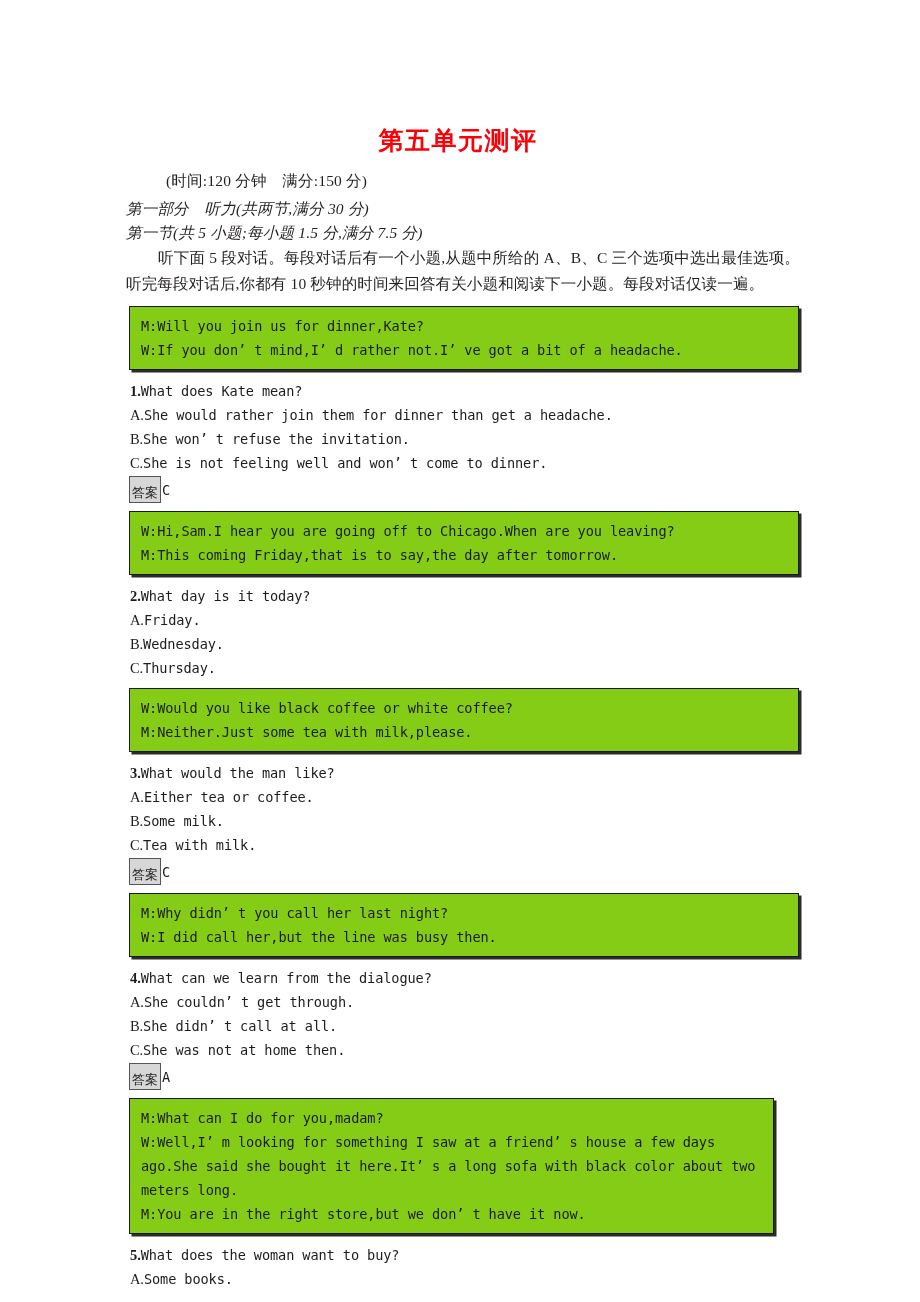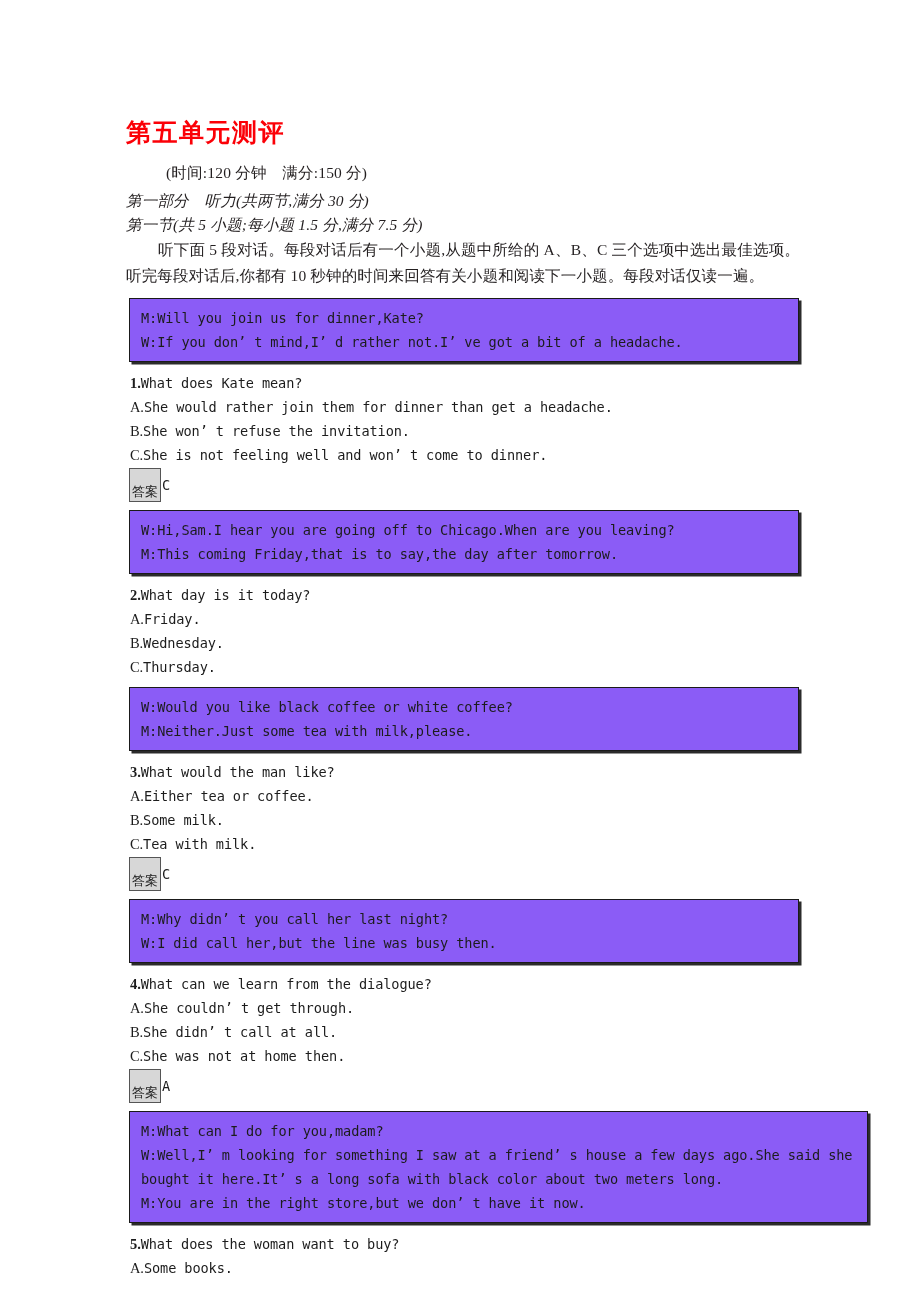--- a/index.html
+++ b/index.html
@@ -18,28 +18,28 @@
   .page {
     position: relative;
     width: 920px;
     height: 1302px;
     box-sizing: border-box;
     padding: 118px 120px 0 126px;
   }
 
   
   .doc-title {
-    text-align: left;
+    text-align: center;
     color: #fb0007;
     font-family: "DejaVu Sans", "Liberation Sans", sans-serif;
     font-weight: bold;
     font-size: 25px;
     letter-spacing: 1.5px;
     line-height: 30px;
-    margin: 0 0 14px 0;
+    margin: 8px 0 14px 0;
     padding-right: 10px;
   }
 
   .exam-meta {
     text-align: left;
     font-size: 15.5px;
     line-height: 22px;
     margin: 0 0 5px 0;
     padding-left: 40px;
     letter-spacing: 0.2px;
@@ -63,24 +63,24 @@
   }
 
   
   .dialogue-box {
     border: 1px solid #1a1a1a;
     box-shadow: 2.5px 2.5px 0 0 #2b2b2b;
     box-sizing: border-box;
     padding: 7px 9px 7px 11px;
     margin: 8px 0 9px 3px;
     width: 670px;
-    background: #8b5cf6;
+    background: #84cc16;
   }
   .dialogue-box.wide {
-    width: 739px;
+    width: 645px;
   }
   .dialogue-line {
     font-family: "DejaVu Sans Mono", "Liberation Mono", monospace;
     font-size: 13.6px;
     line-height: 24px;
     white-space: nowrap;
     letter-spacing: -0.1px;
     color: #1c1c1c;
   }
   .dialogue-line.wrap {
@@ -123,21 +123,21 @@
     line-height: 20px;
     white-space: nowrap;
   }
   .answer-badge {
     display: inline-block;
     background: #d7d7d7;
     border: 1px solid #555555;
     font-family: "DejaVu Sans", "Liberation Sans", sans-serif;
     font-size: 13px;
     line-height: 16px;
-    padding: 15px 2px 1px 2px;
+    padding: 8px 2px 1px 2px;
     vertical-align: middle;
     color: #1a1a1a;
   }
   .answer-value {
     display: inline-block;
     font-family: "DejaVu Sans Mono", "Liberation Mono", monospace;
     font-size: 13.6px;
     vertical-align: middle;
     padding-left: 1px;
     color: #1c1c1c;

